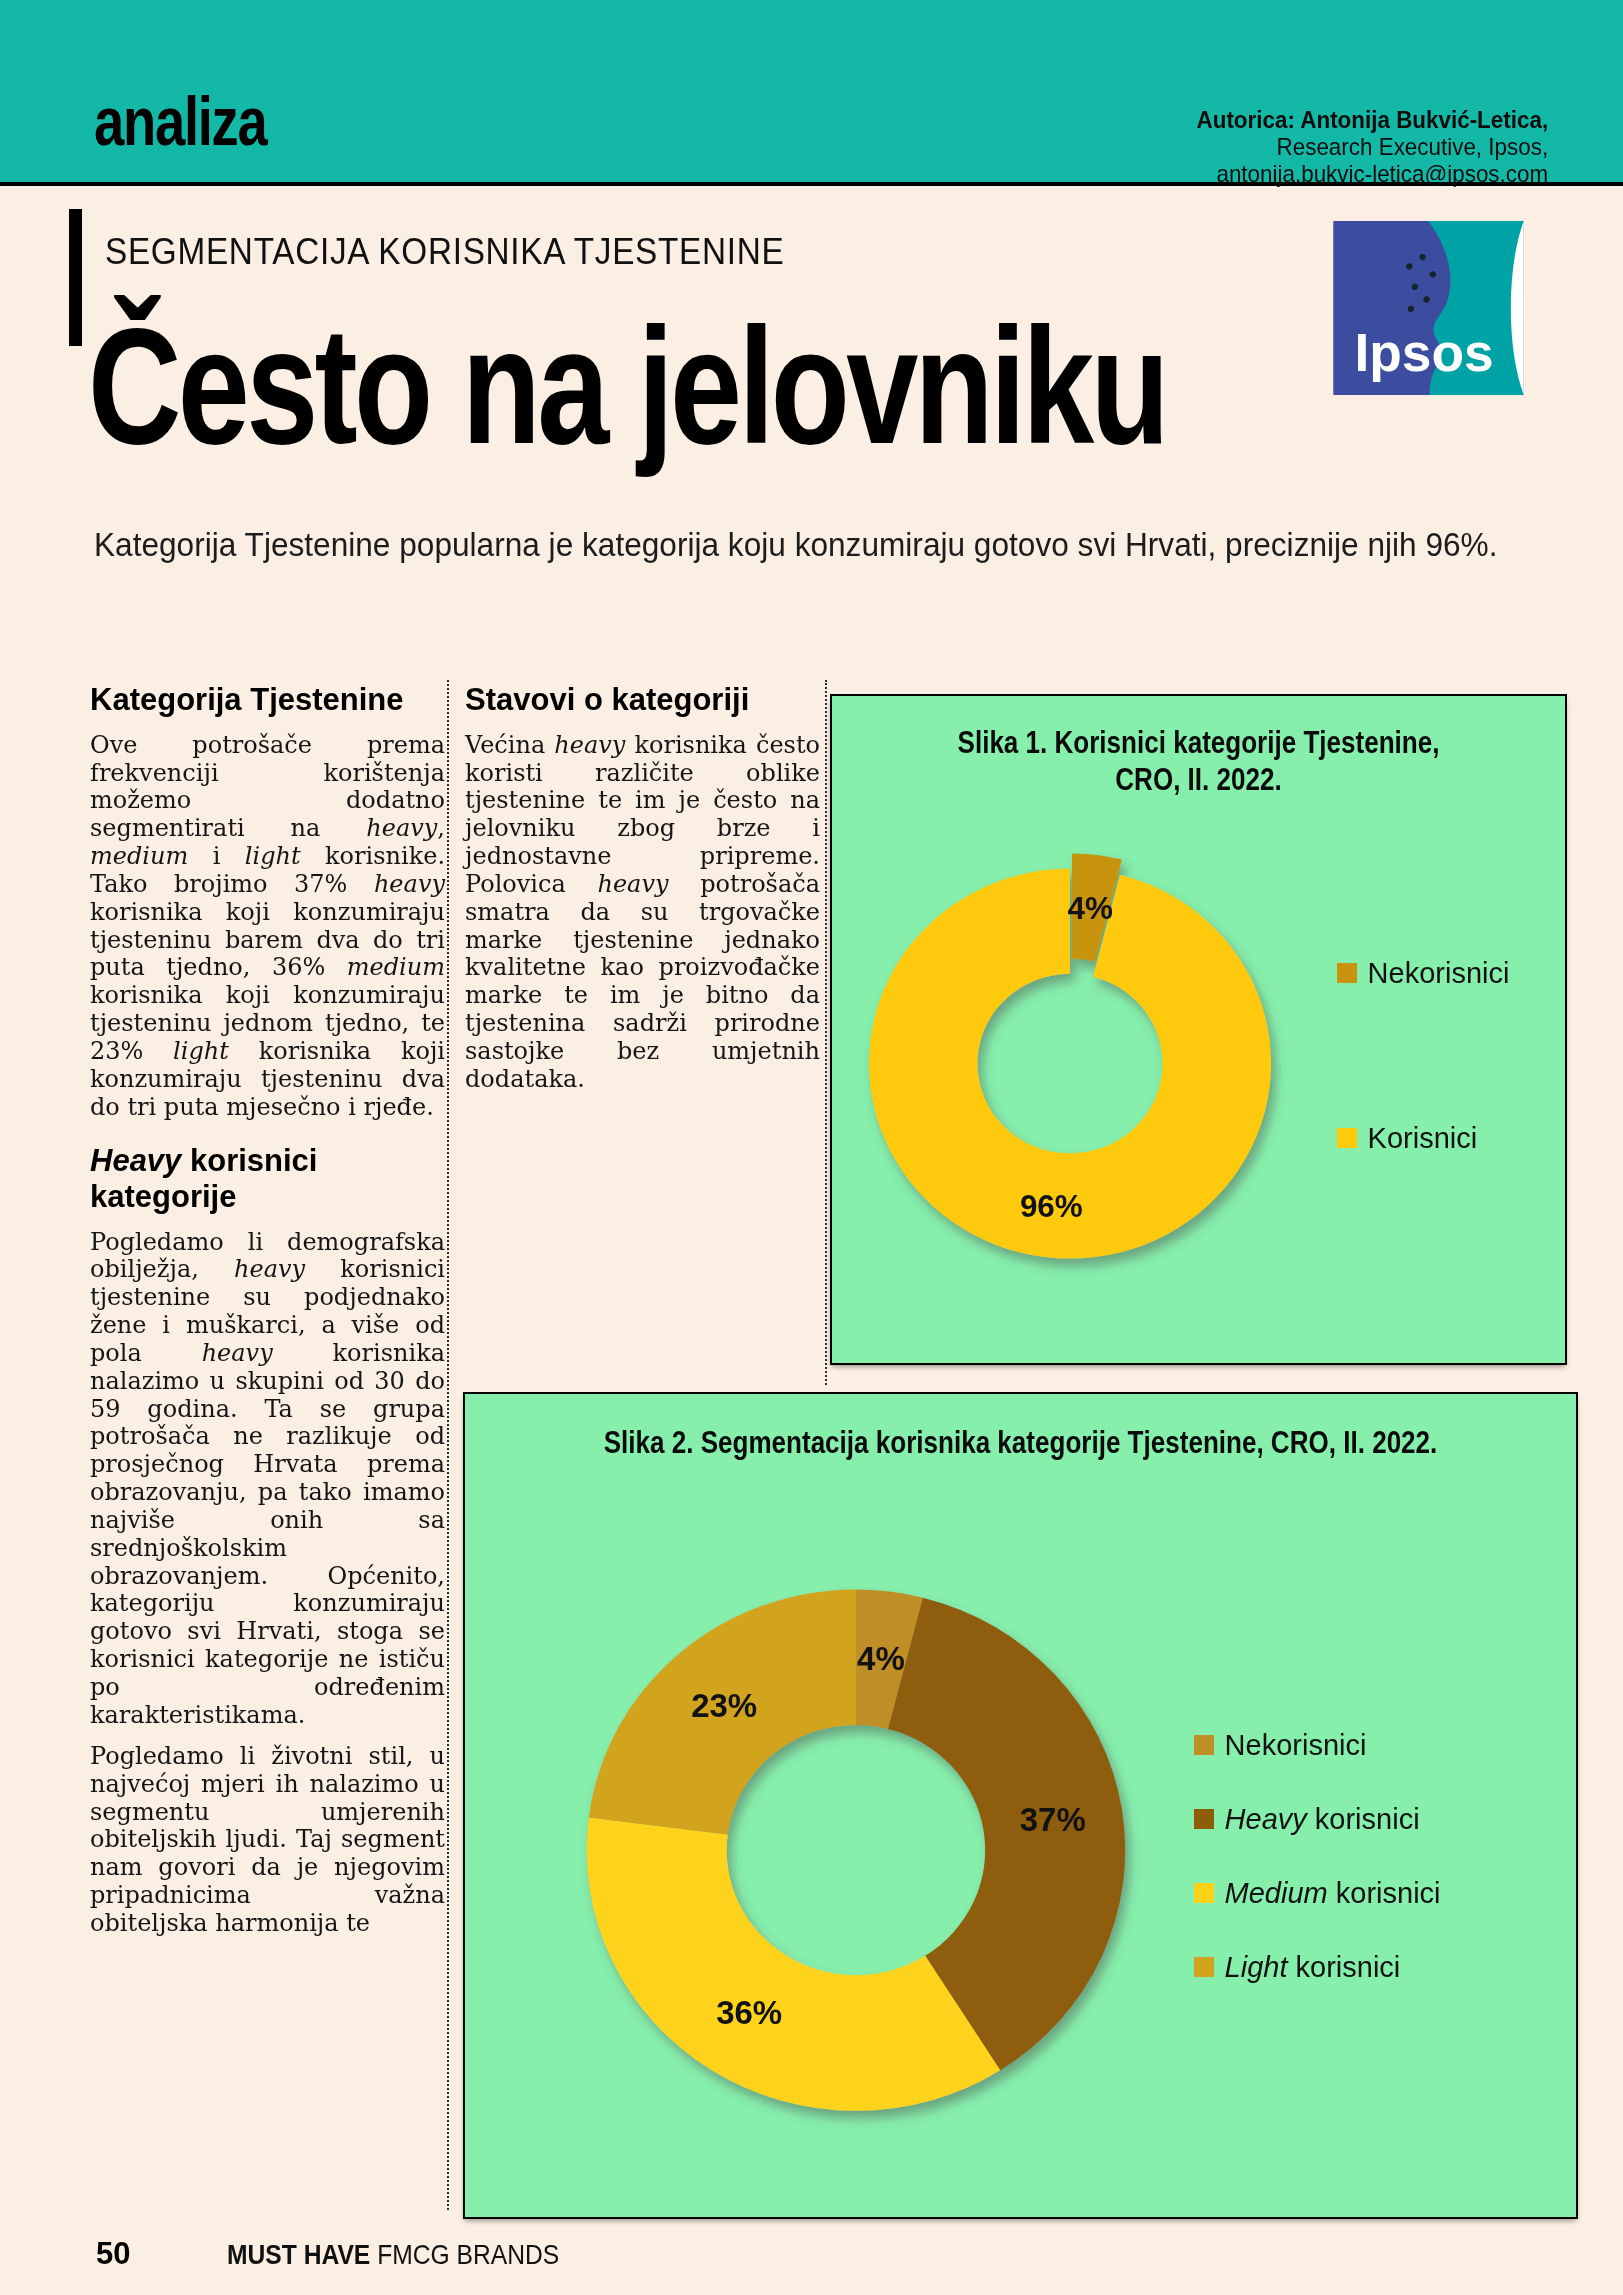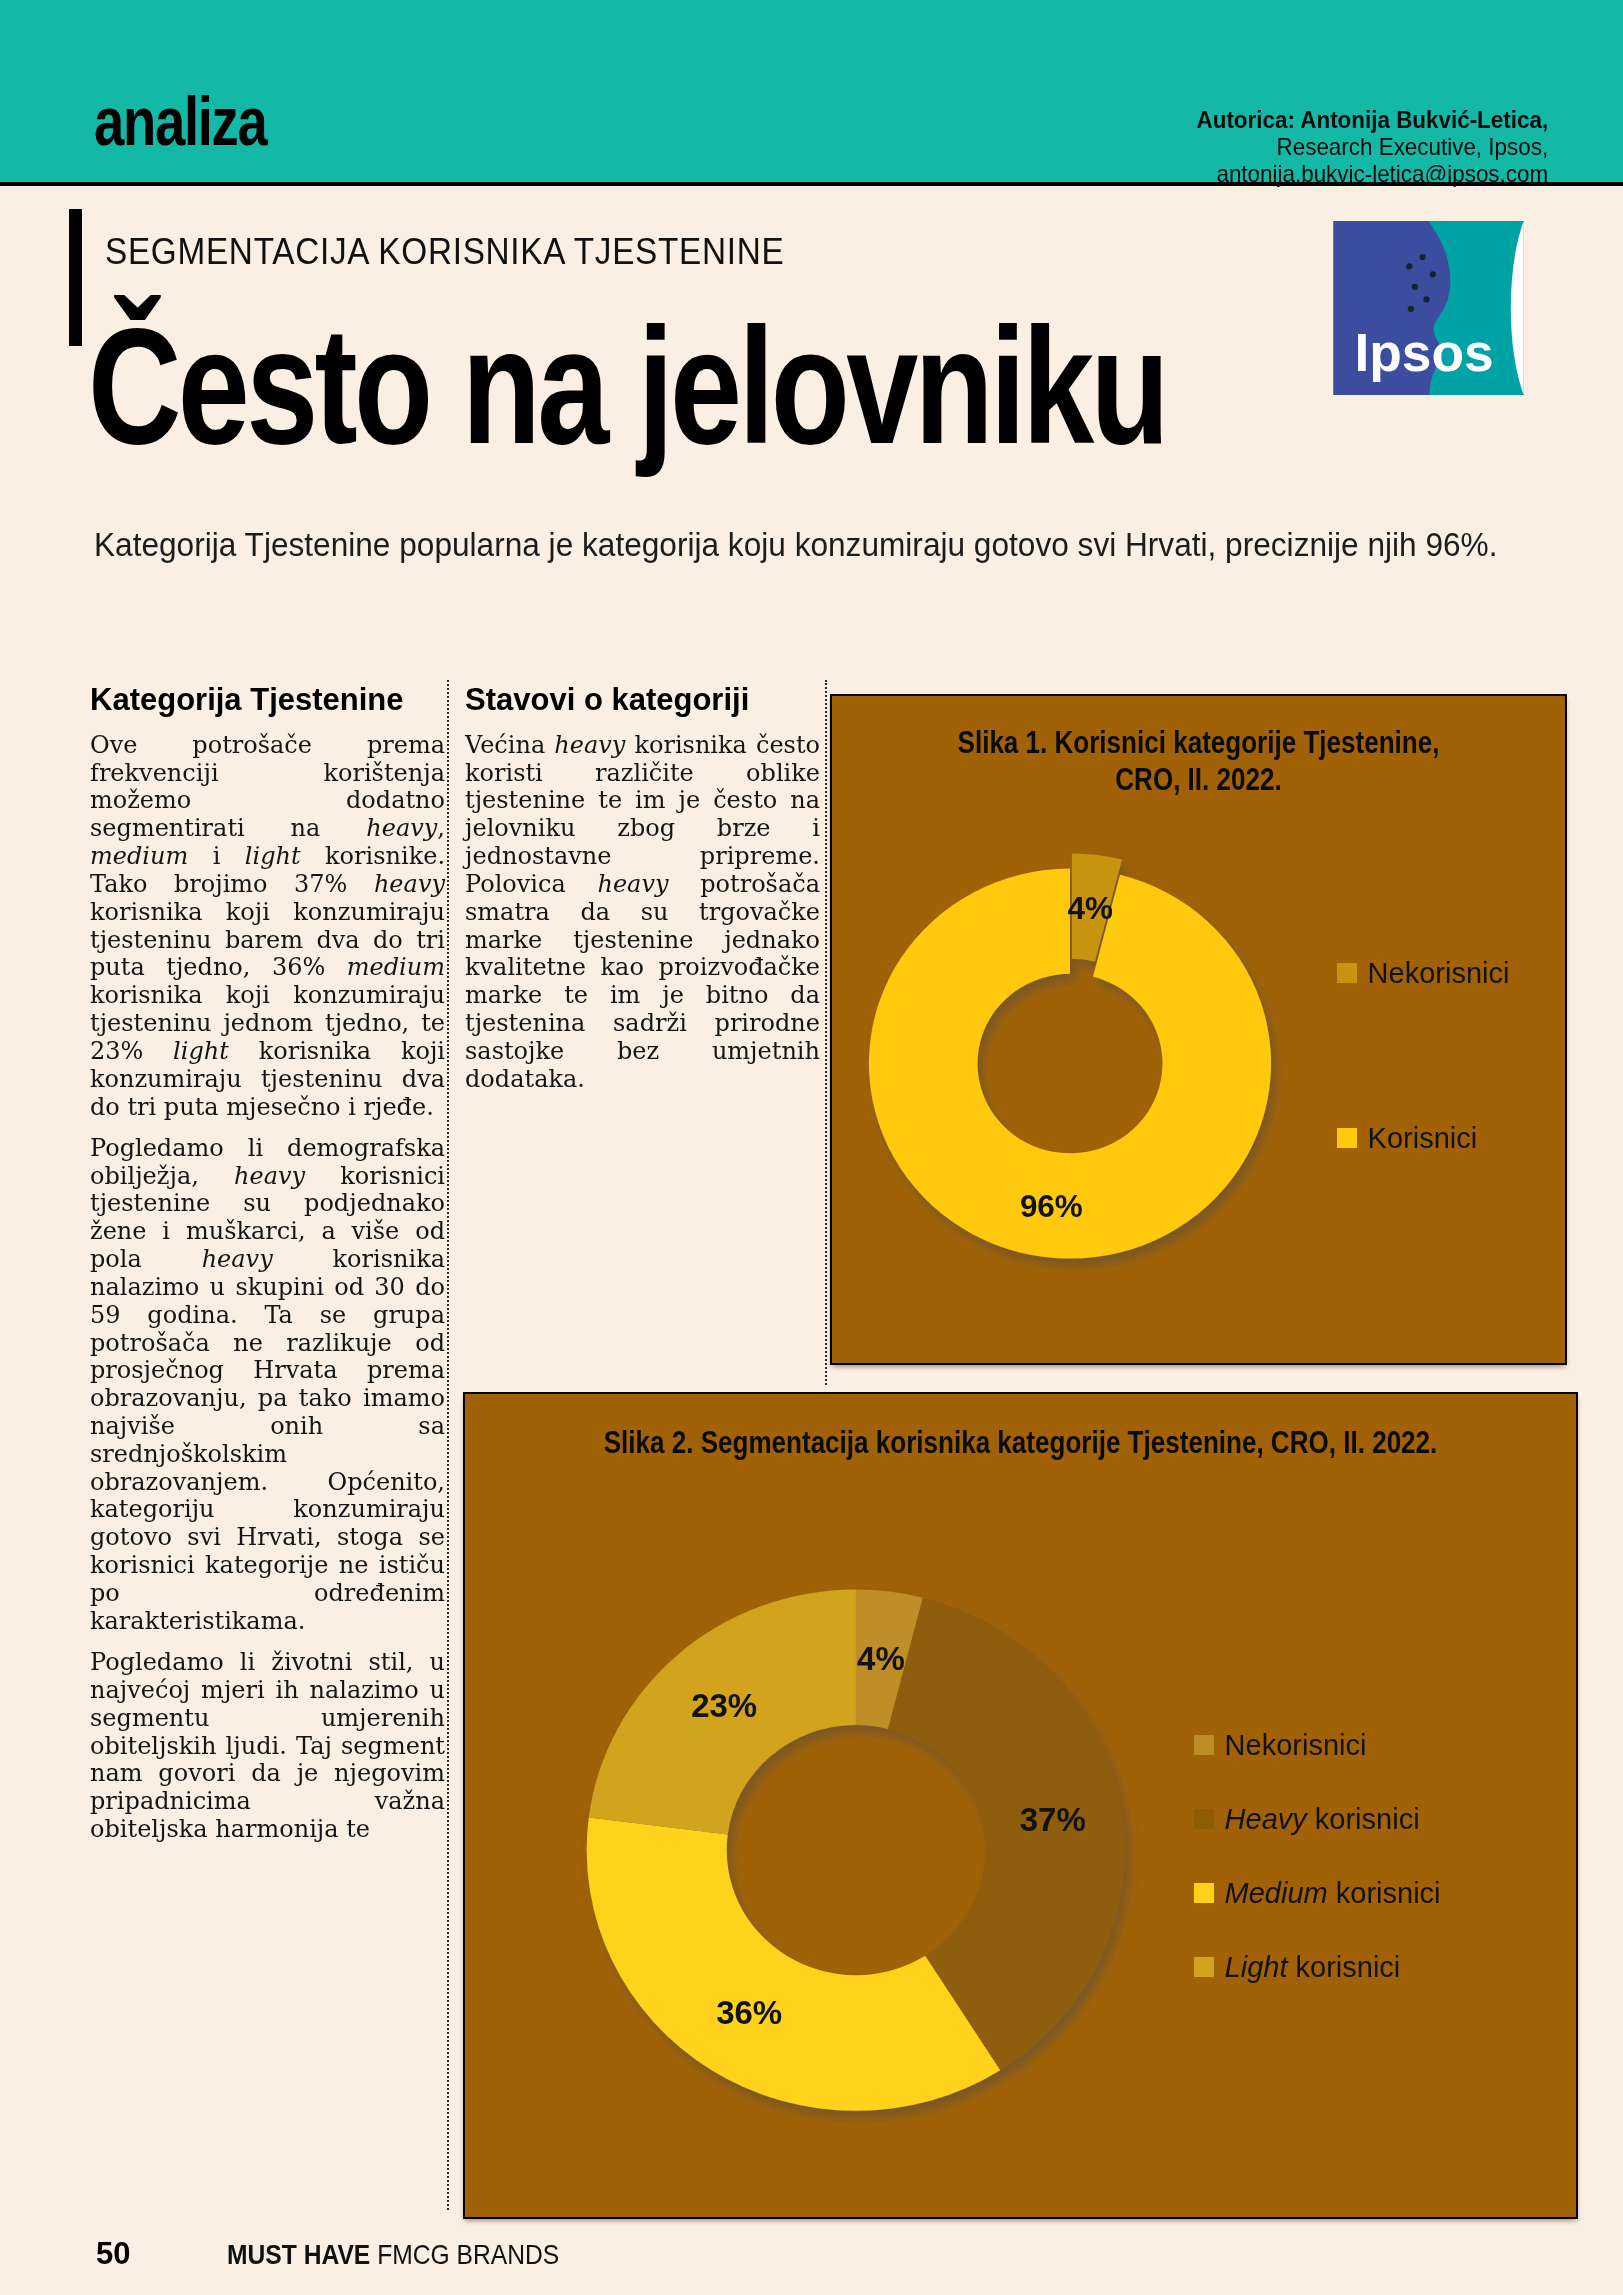--- a/index.html
+++ b/index.html
@@ -52,21 +52,21 @@
   .col-h:first-child{margin-top:3.1px;}
   .col-p{
     margin:0 0 13.4px; font-size:24px; line-height:1.16; text-align:justify;
     hyphens:auto; -webkit-hyphens:auto;
   }
   .divider{position:absolute; width:0; border-left:2.4px dotted #2b2b2b;}
   .d1{left:447px; top:680px; height:1530px;}
   .d2{left:825px; top:680px; height:705px;}
   
   .chartbox{
-    position:absolute; background:#a16207; border:2.4px solid #000; box-sizing:border-box;
+    position:absolute; background:#86efac; border:2.4px solid #000; box-sizing:border-box;
     box-shadow:0 4.7px 5.5px -2.4px rgba(0,0,0,0.45);
     padding-left:45px;
   }
   .box1{left:830px; top:694px; width:737px; height:671px;}
   .box2{left:463px; top:1392px; width:1115px; height:827px;}
   .chart-title{
     position:absolute; left:0; right:0; text-align:center;
     font-family:"Liberation Sans",sans-serif; font-weight:700; color:#0b0b0b;
     transform:scaleX(0.84);
   }
@@ -125,20 +125,21 @@
     <path d="M243,0 C 221,58 221,164 243,222 Z" fill="#ffffff"></path>
     <text x="27" y="192" font-size="68" font-weight="700" font-family="Liberation Sans, sans-serif" fill="#ffffff">Ipsos</text>
   </svg>
 
   <h1 class="page-title">Često na jelovniku</h1>
   <p class="subtitle">Kategorija Tjestenine popularna je kategorija koju konzumiraju gotovo svi Hrvati, preciznije njih 96%.</p>
 
   <div class="col col1">
       <h3 class="col-h">Kategorija Tjestenine</h3>
       <p class="col-p">Ove potrošače prema frekvenciji korištenja možemo dodatno segmentirati na <i>heavy</i>, <i>medium</i> i <i>light</i> korisnike. Tako brojimo 37% <i>heavy</i> korisnika koji konzumiraju tjesteninu barem dva do tri puta tjedno, 36% <i>medium</i> korisnika koji konzumiraju tjesteninu jednom tjedno, te 23% <i>light</i> korisnika koji konzumiraju tjesteninu dva do tri puta mjesečno i rjeđe.</p>
+      <h3 class="col-h"><i>Heavy</i> korisnici kategorije</h3>
       <p class="col-p">Pogledamo li demografska obilježja, <i>heavy</i> korisnici tjestenine su podjednako žene i muškarci, a više od pola <i>heavy</i> korisnika nalazimo u skupini od 30 do 59 godina. Ta se grupa potrošača ne razlikuje od prosječnog Hrvata prema obrazovanju, pa tako imamo najviše onih sa srednjoškolskim obrazovanjem. Općenito, kategoriju konzumiraju gotovo svi Hrvati, stoga se korisnici kategorije ne ističu po određenim karakteristikama.</p>
       <p class="col-p">Pogledamo li životni stil, u najvećoj mjeri ih nalazimo u segmentu umjerenih obiteljskih ljudi. Taj segment nam govori da je njegovim pripadnicima važna obiteljska harmonija te</p>
     </div>
   <div class="divider d1"></div>
   <div class="col col2">
       <h3 class="col-h">Stavovi o kategoriji</h3>
       <p class="col-p">Većina <i>heavy</i> korisnika često koristi različite oblike tjestenine te im je često na jelovniku zbog brze i jednostavne pripreme. Polovica <i>heavy</i> potrošača smatra da su trgovačke marke tjestenine jednako kvalitetne kao proizvođačke marke te im je bitno da tjestenina sadrži prirodne sastojke bez umjetnih dodataka.</p>
     </div>
   <div class="divider d2"></div>
 

